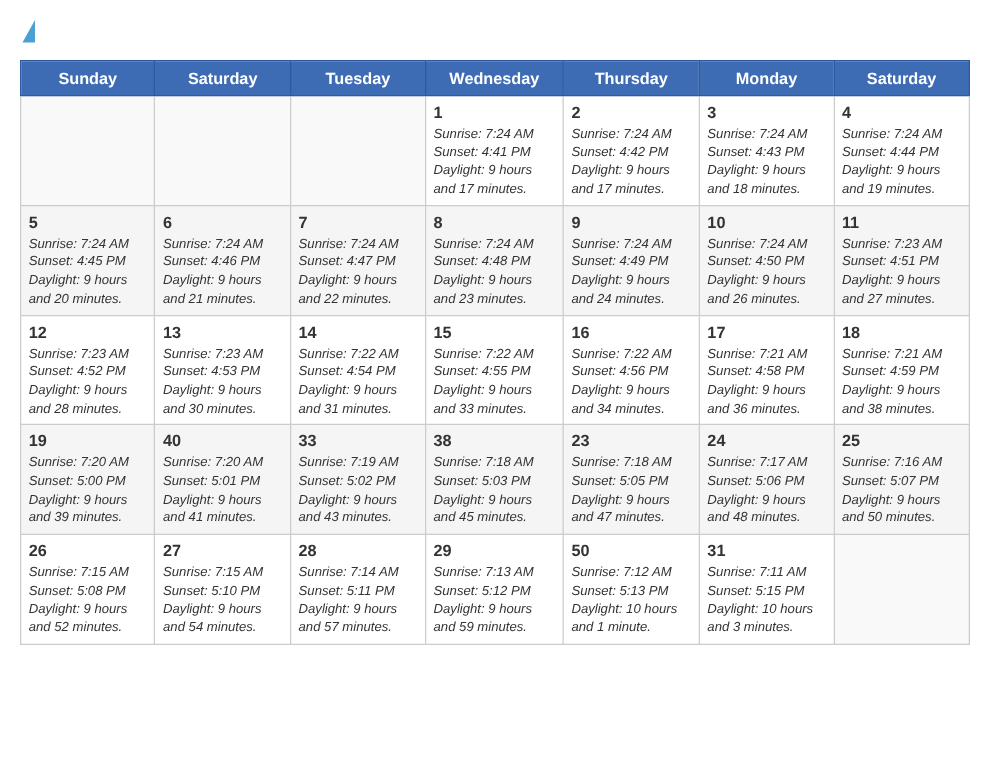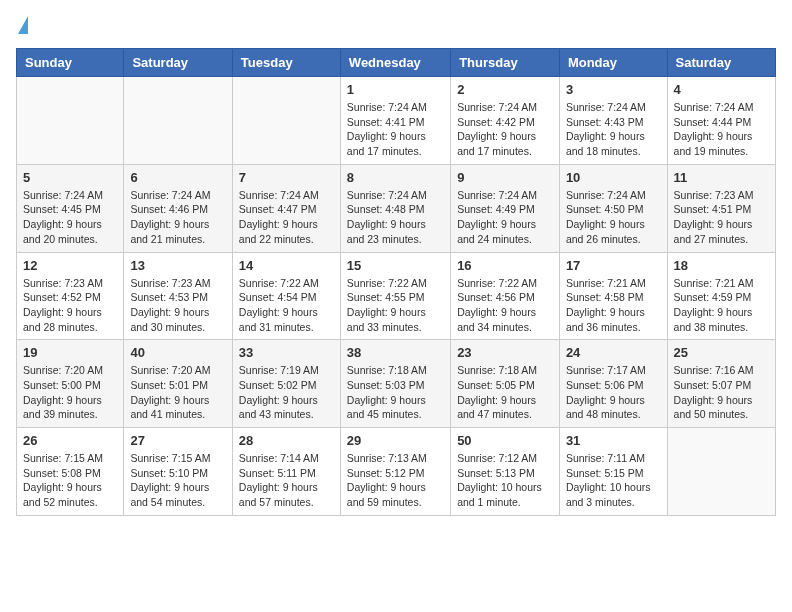--- a/index.html
+++ b/index.html
@@ -51,21 +51,21 @@
       font-size: 16px;
       color: #555;
     }
     .calendar {
       width: 100%;
       border-collapse: collapse;
     }
     .calendar th {
       background-color: #3d6cb5;
       color: white;
-      text-align: left;
+      text-align: center;
       padding: 6px 8px;
       font-size: 13px;
       border: 1px solid #2d5a9e;
     }
     .calendar td {
       border: 1px solid #ccc;
       vertical-align: top;
       padding: 5px 6px;
       width: 113px;
       min-height: 80px;
@@ -79,20 +79,21 @@
     .day-number {
       font-size: 13px;
       font-weight: bold;
       margin-bottom: 3px;
       display: block;
     }
     .day-info {
       font-size: 10.5px;
       line-height: 1.4;
       color: #333;
+      font-style: italic;
     }
     .empty-cell {
       background: #f9f9f9 !important;
     }
   </style>
 </head>
 <body>
 
 <div class="header">
   <div class="logo">

